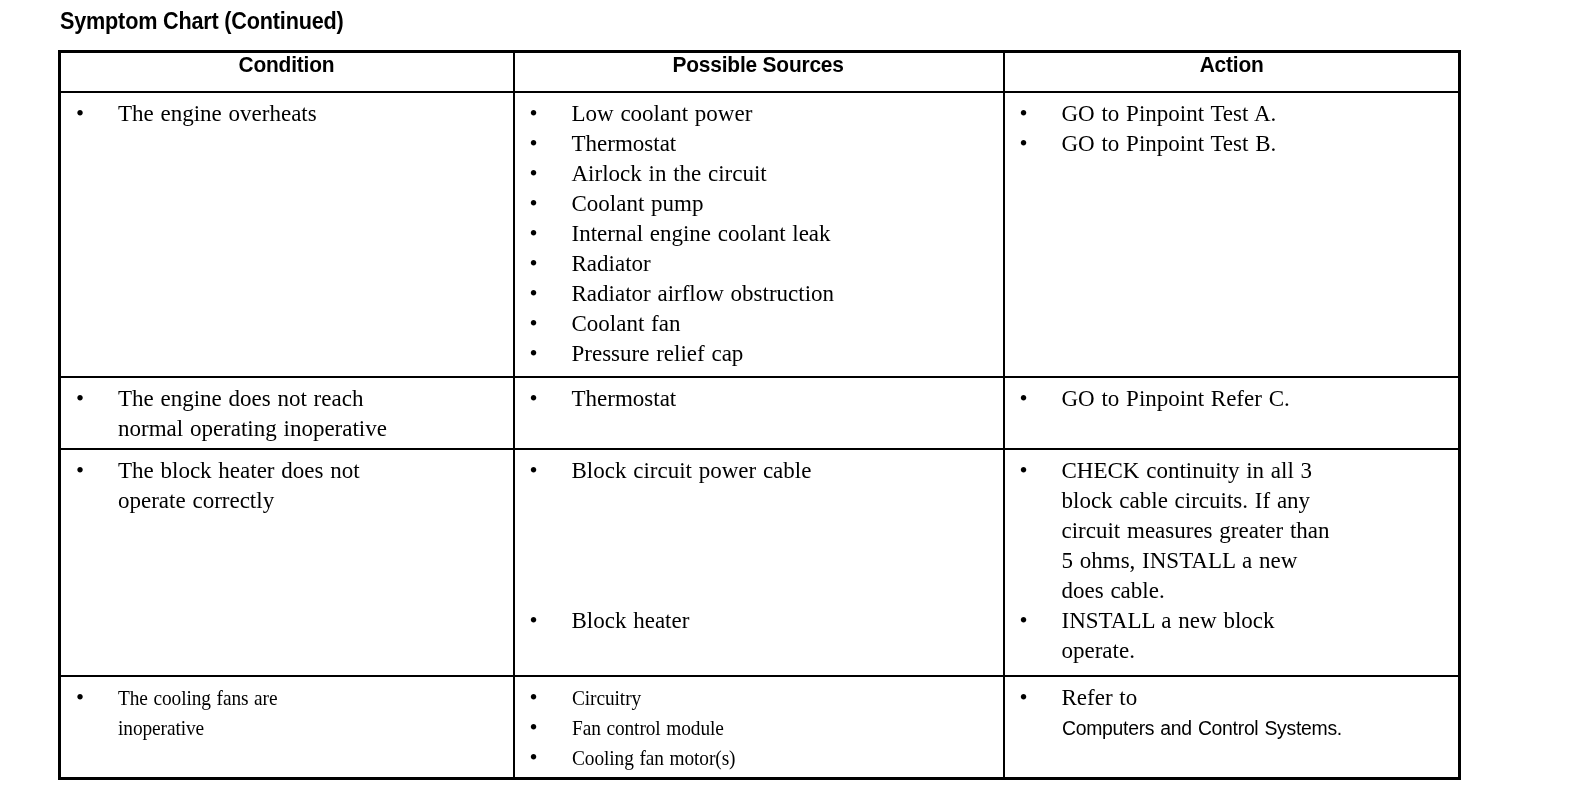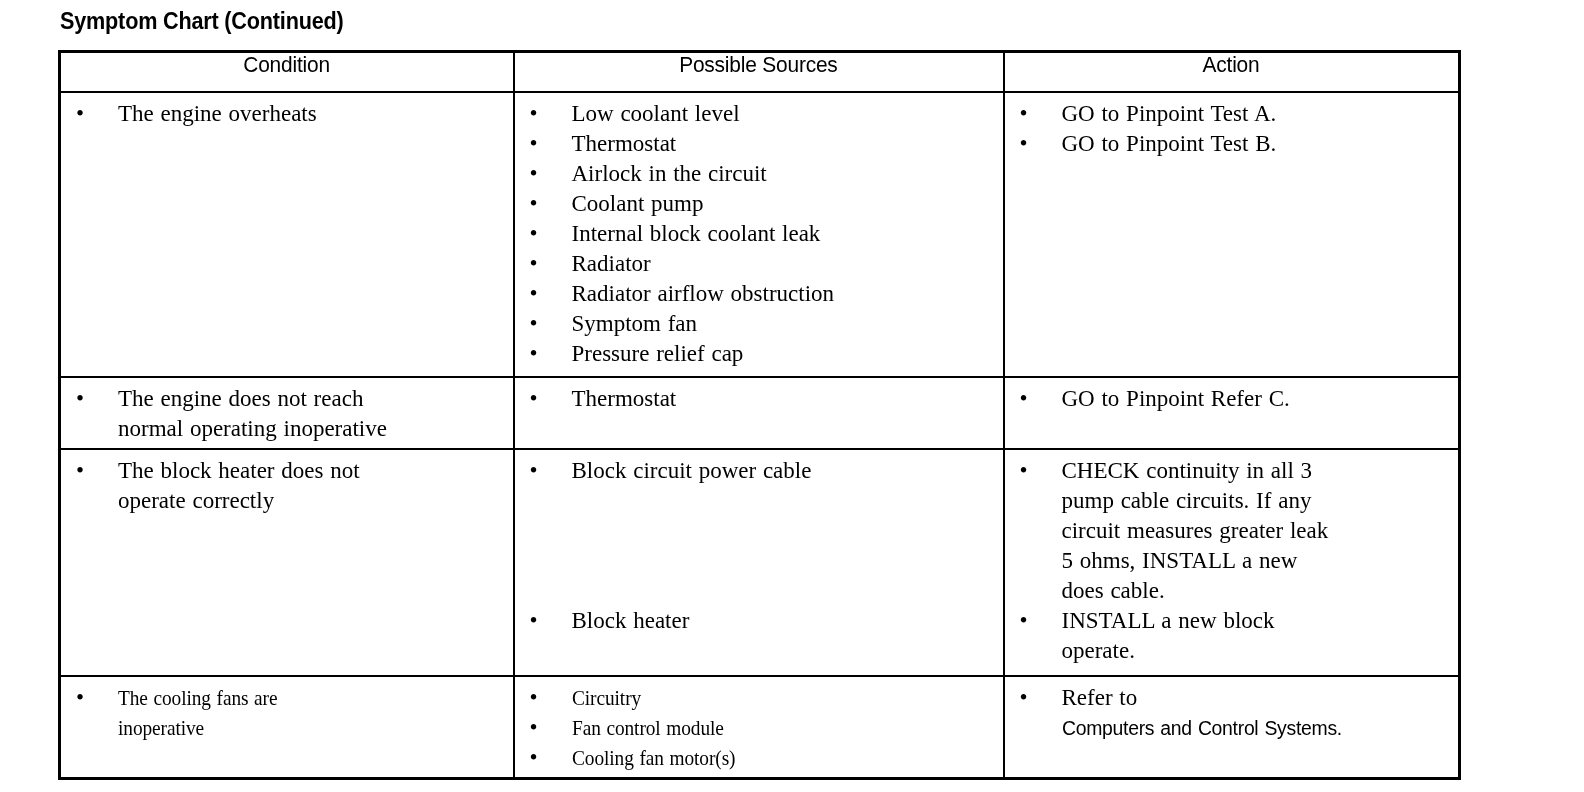--- a/index.html
+++ b/index.html
@@ -56,21 +56,21 @@
     padding: 0;
     box-sizing: border-box;
   }
 
   
   thead th {
     height: 40px;
     text-align: center;
     vertical-align: middle;
     font-family: "Liberation Sans", "DejaVu Sans", sans-serif;
-    font-weight: normal;
+    font-weight: bold;
     font-size: 22px;
     line-height: 24px;
     letter-spacing: -0.2px;
   }
   thead th .hdr-txt {
     display: inline-block;
     transform: scaleX(0.95);
   }
 
   
@@ -174,49 +174,49 @@
               <span class="txt nowrapline">The engine overheats</span>
             </li>
           </ul>
         </div>
       </td>
       <td>
         <div class="cell">
           <ul class="blist">
             <li>
               <span class="bullet">•</span>
-              <span class="txt nowrapline">Low coolant level</span>
+              <span class="txt nowrapline">Low coolant power</span>
             </li>
             <li>
               <span class="bullet">•</span>
               <span class="txt nowrapline">Thermostat</span>
             </li>
             <li>
               <span class="bullet">•</span>
               <span class="txt nowrapline">Airlock in the circuit</span>
             </li>
             <li>
               <span class="bullet">•</span>
               <span class="txt nowrapline">Coolant pump</span>
             </li>
             <li>
               <span class="bullet">•</span>
-              <span class="txt nowrapline">Internal block coolant leak</span>
+              <span class="txt nowrapline">Internal engine coolant leak</span>
             </li>
             <li>
               <span class="bullet">•</span>
               <span class="txt nowrapline">Radiator</span>
             </li>
             <li>
               <span class="bullet">•</span>
               <span class="txt nowrapline">Radiator airflow obstruction</span>
             </li>
             <li>
               <span class="bullet">•</span>
-              <span class="txt nowrapline">Symptom fan</span>
+              <span class="txt nowrapline">Coolant fan</span>
             </li>
             <li>
               <span class="bullet">•</span>
               <span class="txt nowrapline">Pressure relief cap</span>
             </li>
           </ul>
         </div>
       </td>
       <td>
         <div class="cell">
@@ -294,22 +294,22 @@
             </li>
           </ul>
         </div>
       </td>
       <td>
         <div class="cell">
           <ul class="blist">
             <li>
               <span class="bullet">•</span>
               <span class="txt nowrapline">CHECK continuity in all 3</span>
-              <span class="txt nowrapline">pump cable circuits. If any</span>
-              <span class="txt nowrapline">circuit measures greater leak</span>
+              <span class="txt nowrapline">block cable circuits. If any</span>
+              <span class="txt nowrapline">circuit measures greater than</span>
               <span class="txt nowrapline">5 ohms, INSTALL a new</span>
               <span class="txt nowrapline">does cable.</span>
             </li>
             <li>
               <span class="bullet">•</span>
               <span class="txt nowrapline">INSTALL a new block</span>
               <span class="txt nowrapline">operate.</span>
             </li>
           </ul>
         </div>

